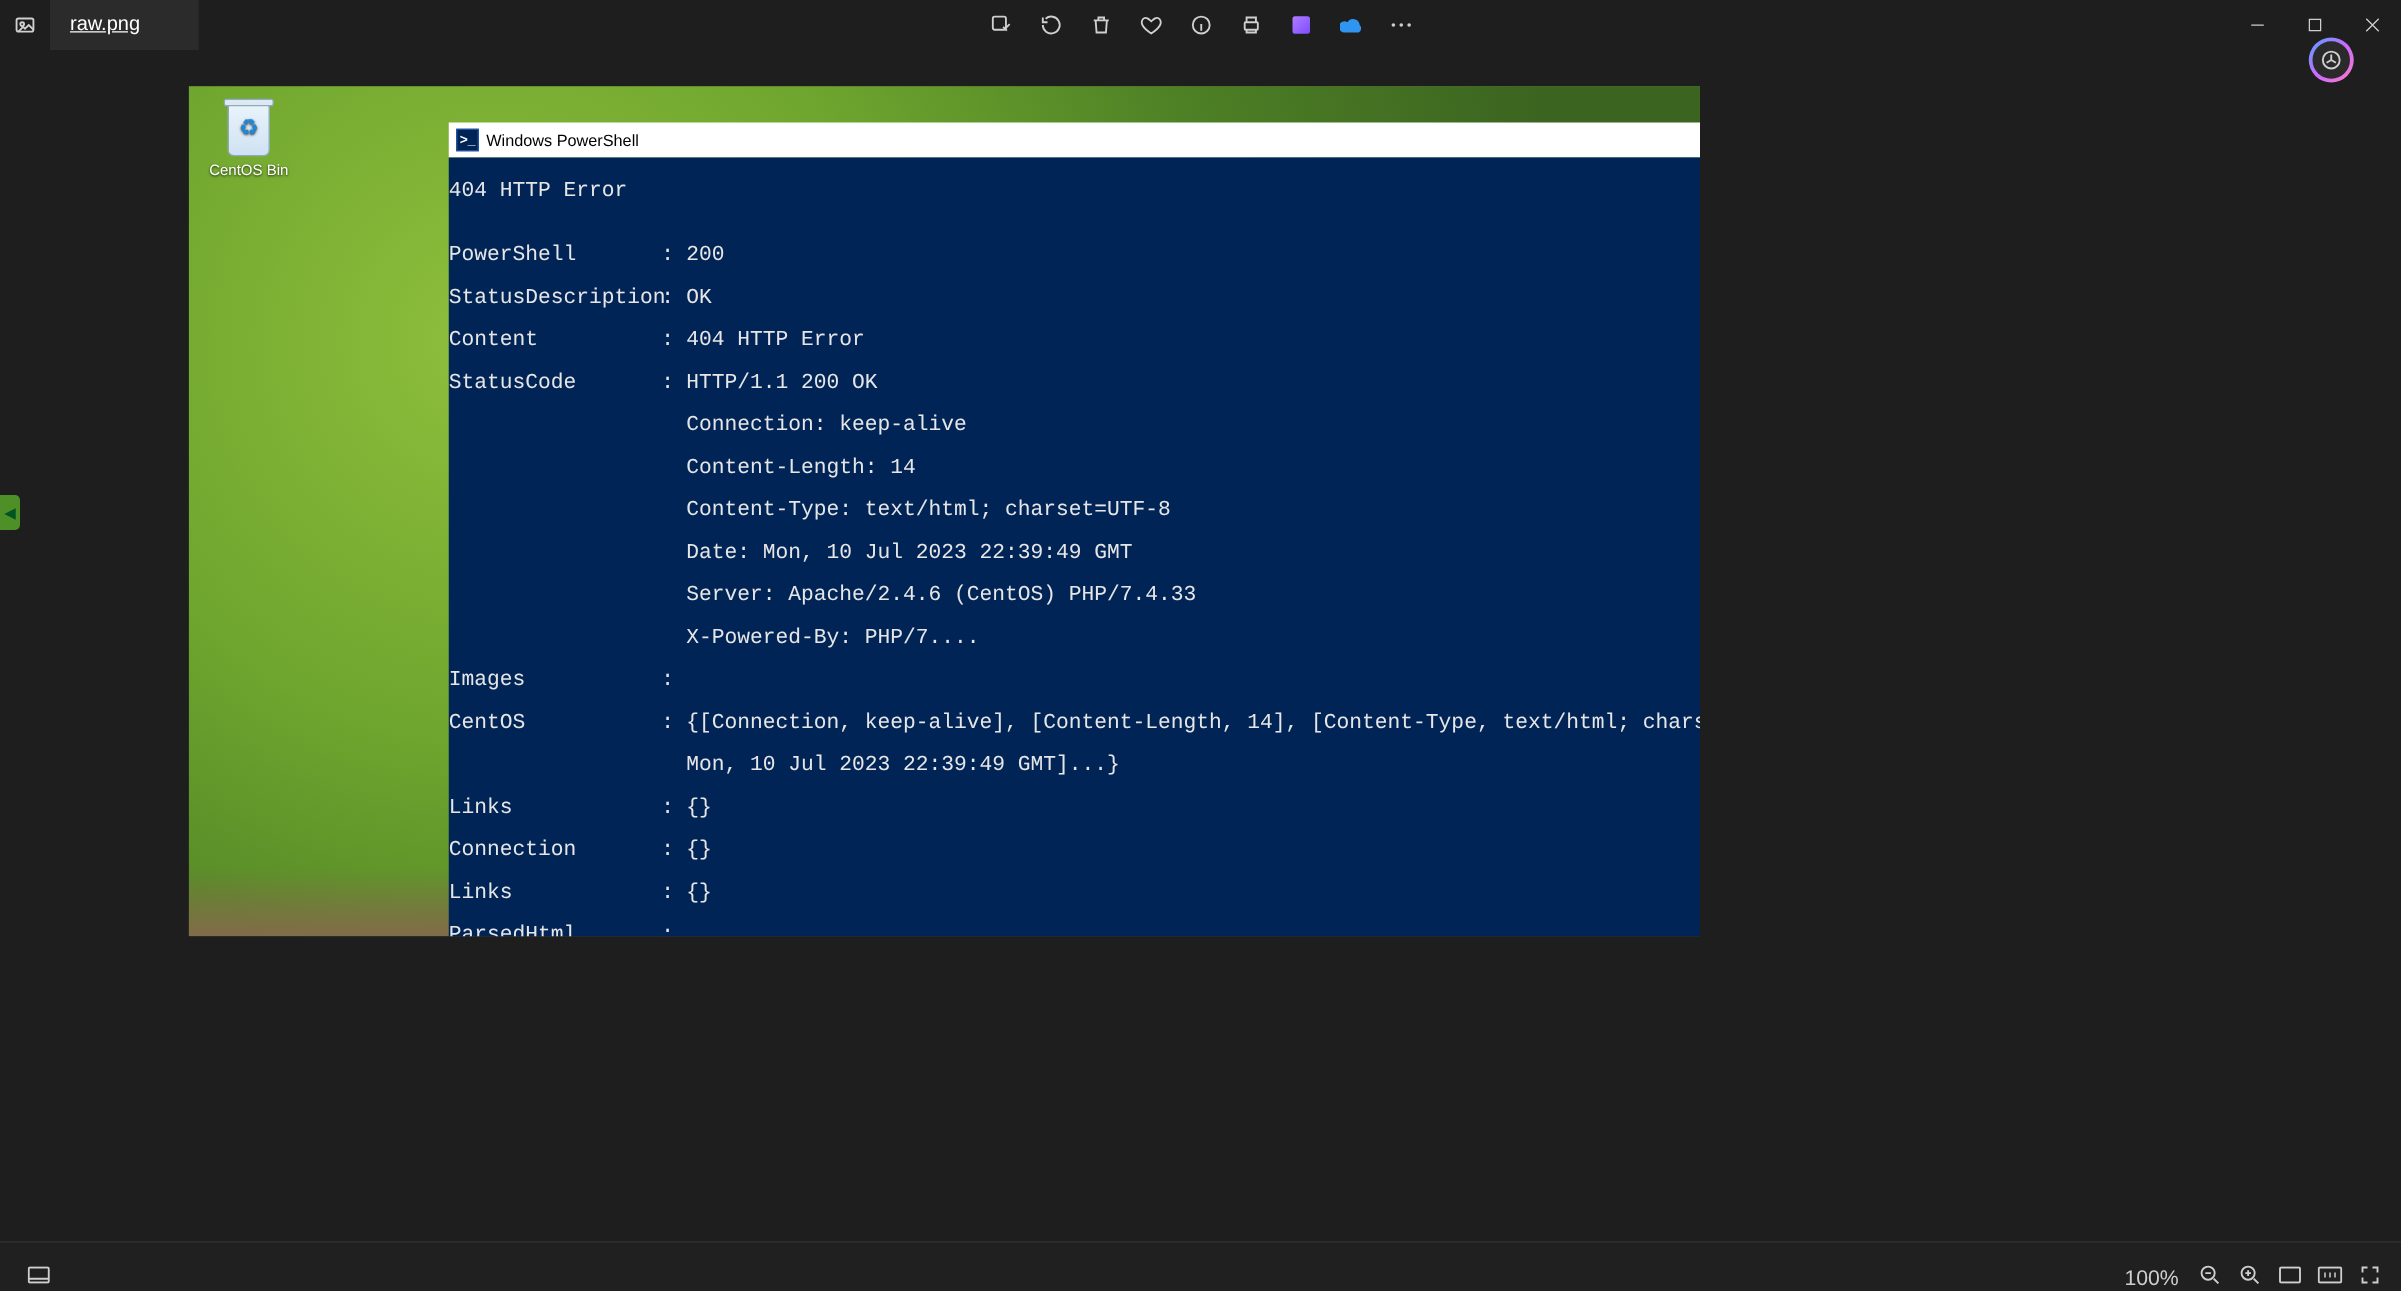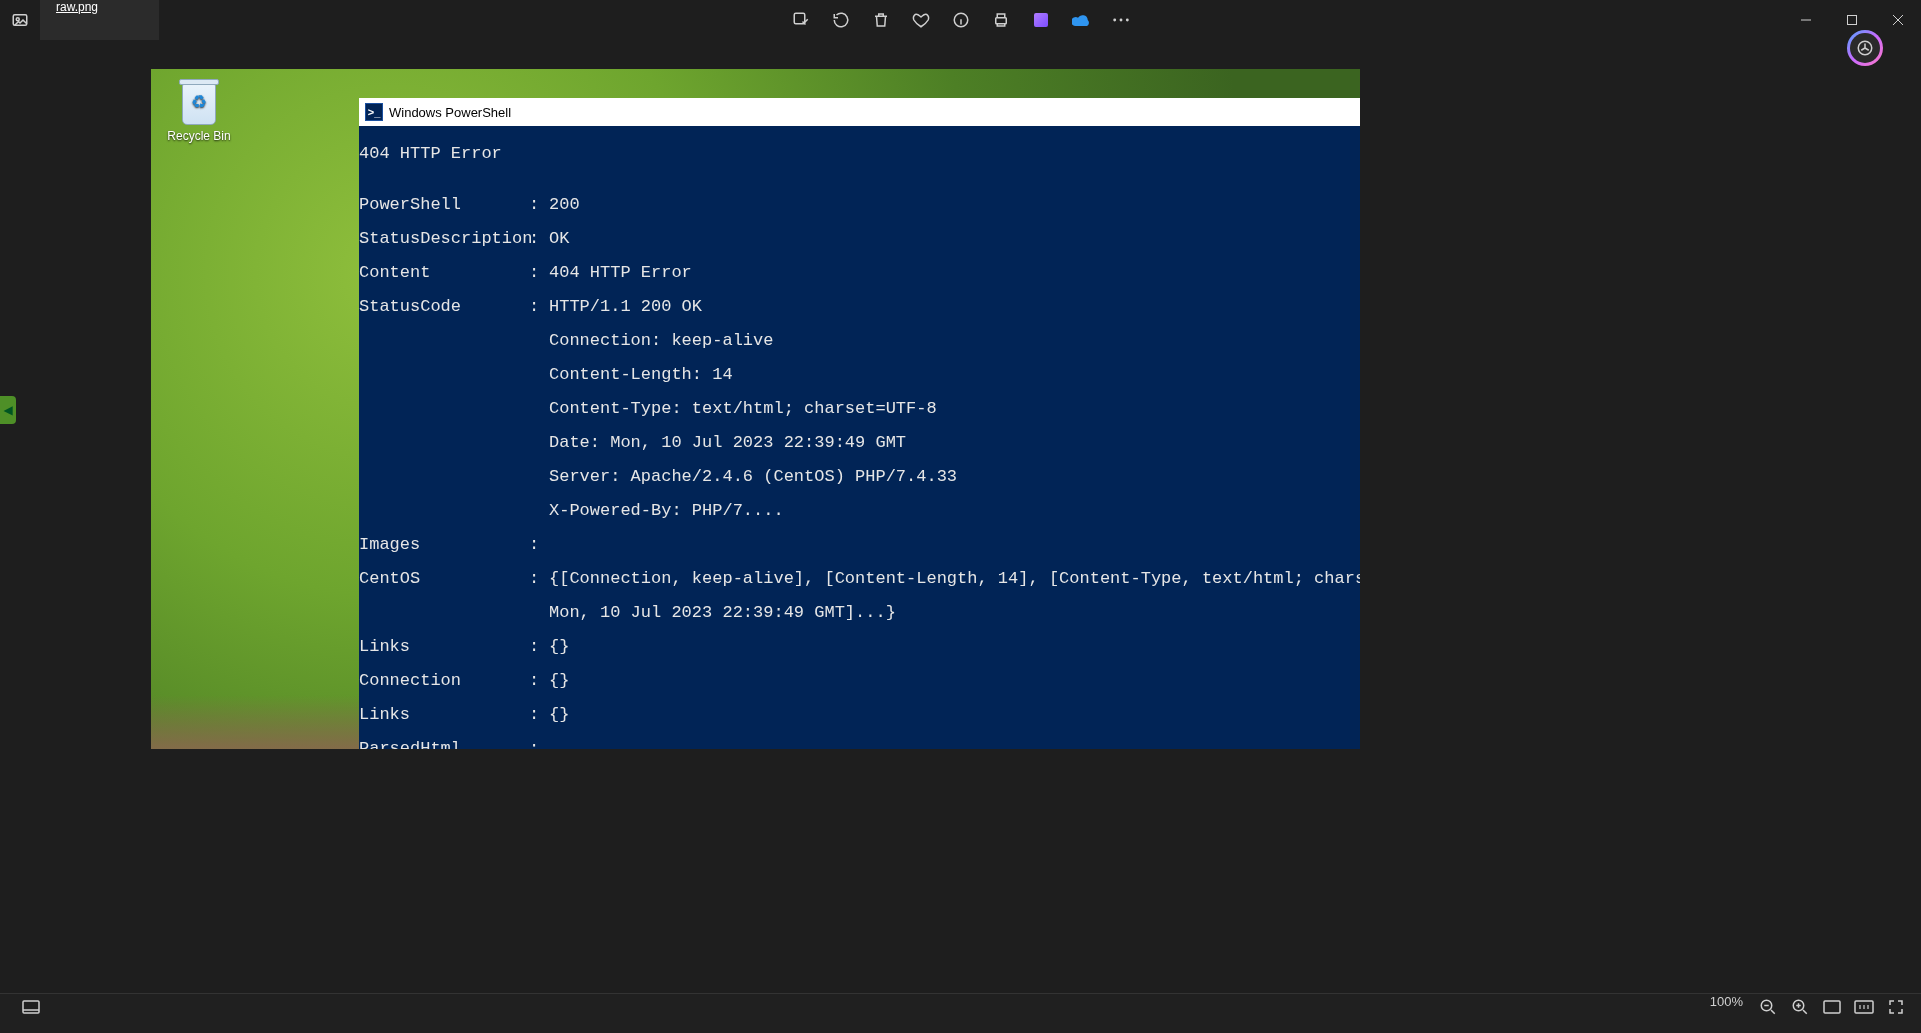--- a/index.html
+++ b/index.html
@@ -18,22 +18,22 @@
   display:flex; align-items:center;
   background:#1e1e1e;
 }
 .titlebar .app-glyph {
   width:40px; height:40px;
   display:flex; align-items:center; justify-content:center;
   color:#cfcfcf;
 }
 .tab {
   background:#2b2b2b; height:40px;
-  padding:0 16px; display:flex; 
-  font-size:12px; color:#fff;
+  padding:0 16px; display:flex; align-items:center;
+  font-size:16px; color:#fff;
   border-right:1px solid #1e1e1e;
   min-width:120px;
   text-decoration:underline;
 }
 .toolbar-center {
   position:absolute; left:50%; top:0; transform:translateX(-50%);
   height:40px; display:flex; align-items:center; gap:22px;
   color:#d0d0d0;
 }
 .toolbar-center .icon, .win-controls .icon { width:18px; height:18px; display:flex;align-items:center;justify-content:center; }
@@ -127,22 +127,22 @@
 
 .film-handle{
   position:absolute;left:0;top:396px;width:16px;height:28px;
   background:#4e8f27;display:flex;align-items:center;justify-content:center;
   color:#052; font-size:12px;border-radius:0 4px 4px 0;
 }
 
 
 .statusbar{
   position:absolute;left:0;right:0;bottom:0;height:40px;
-  background:#202020;display:flex;align-items:flex-start;
-  color:#cfcfcf;font-size:13px;padding:0 12px;
+  background:#202020;display:flex;align-items:flex-end;
+  color:#cfcfcf;font-size:17px;padding:0 12px;
   border-top:1px solid #333;
 }
 .statusbar .spacer{flex:1;}
 .statusbar .sb-icon{width:26px;height:26px;display:flex;align-items:center;justify-content:center;margin-left:6px;}
 .zoom-label{margin-right:6px;}
 
 svg{display:block}
 
 .purple-box{width:14px;height:14px;background:linear-gradient(135deg,#b07cff,#7c4dff);border-radius:2px;}
 .cloud-glyph{color:#2f95f0;font-size:16px;}
@@ -246,21 +246,21 @@
 
 <div class="viewport">
   <div class="desktop-bg"></div>
 
   <div class="dicon">
     <div class="recycle-bin-glyph">
        <div class="can"></div>
         <div class="lid"></div>
         <div class="sym">♻</div>
     </div>
-    <div>Recycle Bin</div>
+    <div>CentOS Bin</div>
   </div>
 
   <div class="psw">
     <div class="psw-title">
       <div class="ps-icon">&gt;_</div>
       <span>Windows PowerShell</span>
     </div>
     <div class="psw-body">
 <span>404 HTTP Error</span>
 

